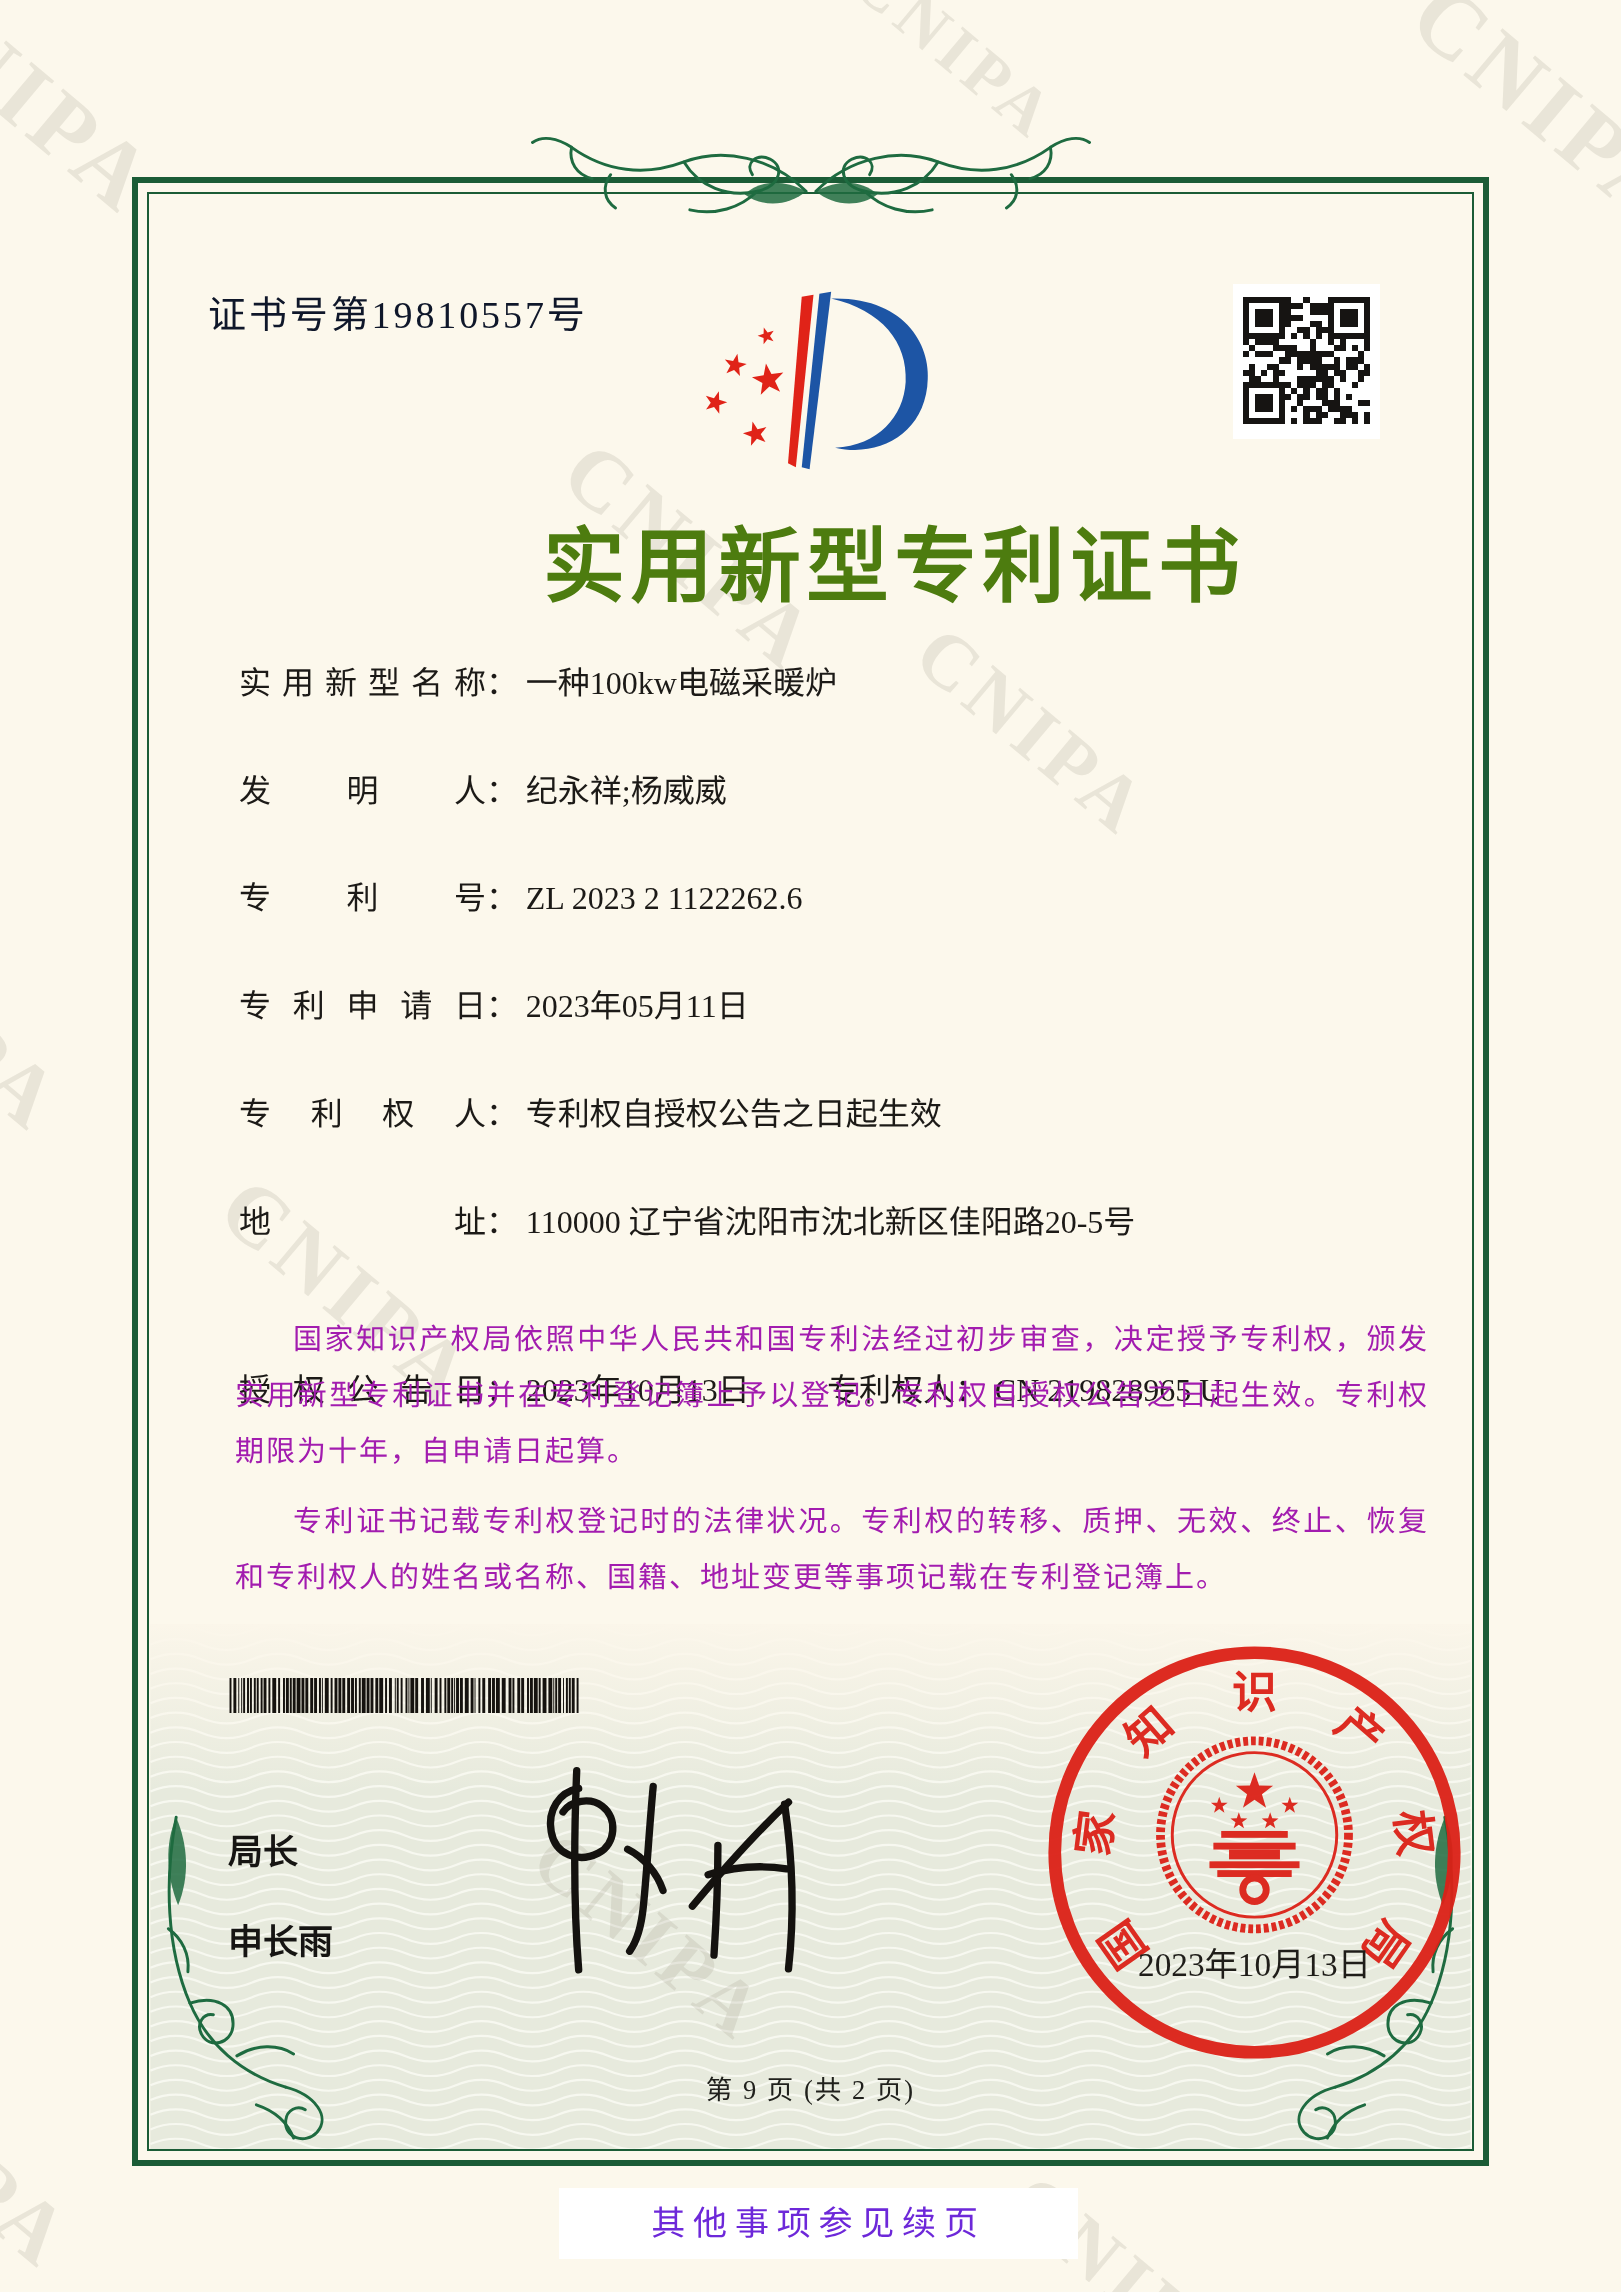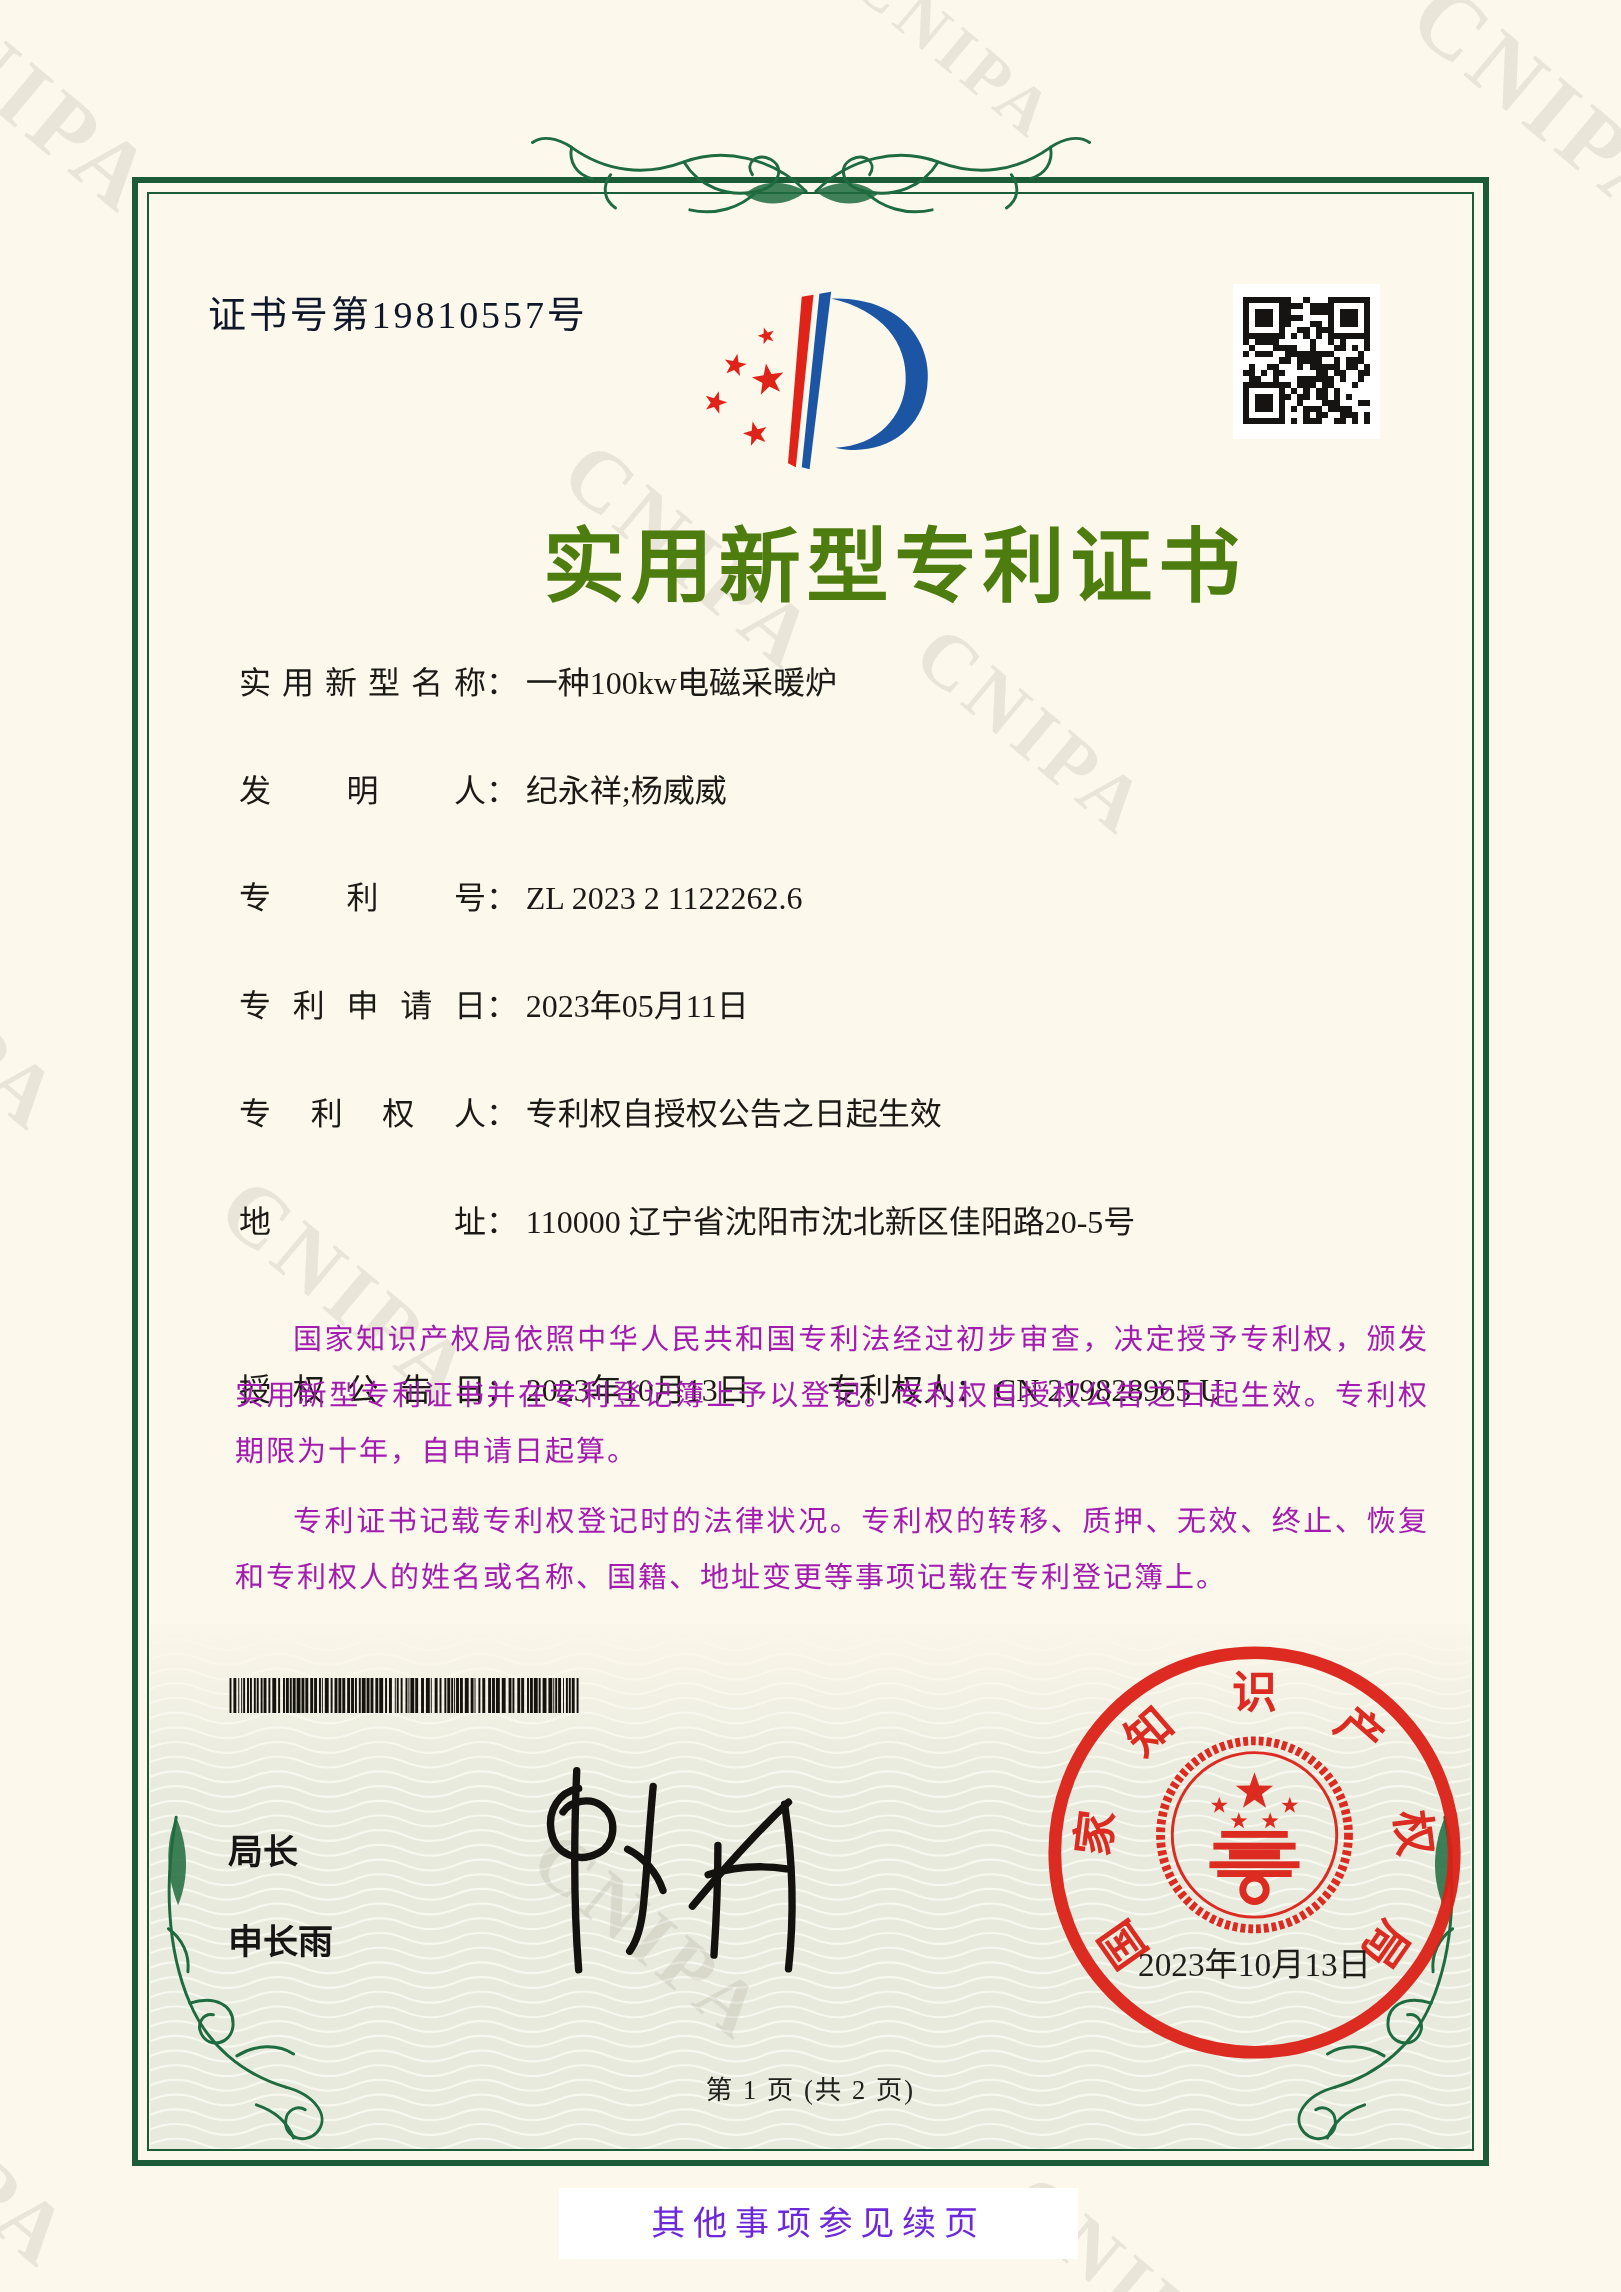--- a/index.html
+++ b/index.html
@@ -581,20 +581,20 @@
         <rect x="-34" y="-4" width="68" height="7"></rect>
         <rect x="-42" y="8" width="84" height="7"></rect>
         <rect x="-26" y="15" width="52" height="10"></rect>
         <rect x="-46" y="27" width="92" height="7"></rect>
         <rect x="-38" y="36" width="76" height="7"></rect>
         <circle cy="56" r="12" fill="none" stroke="var(--seal-red)" stroke-width="7"></circle>
       </g>
       <text x="216" y="342" text-anchor="middle" font-size="34" fill="#15130f" font-family="Liberation Serif, DejaVu Serif, serif">2023年10月13日</text>
     </svg>
 
-    <div class="pagefoot">第 1 页 (共 2 页)</div>
+    <div class="pagefoot">第 9 页 (共 2 页)</div>
 
     <div class="notebox"></div>
     <div class="note">其他事项参见续页</div>
 
   </div>
 </div>
 
 
 </body></html>

